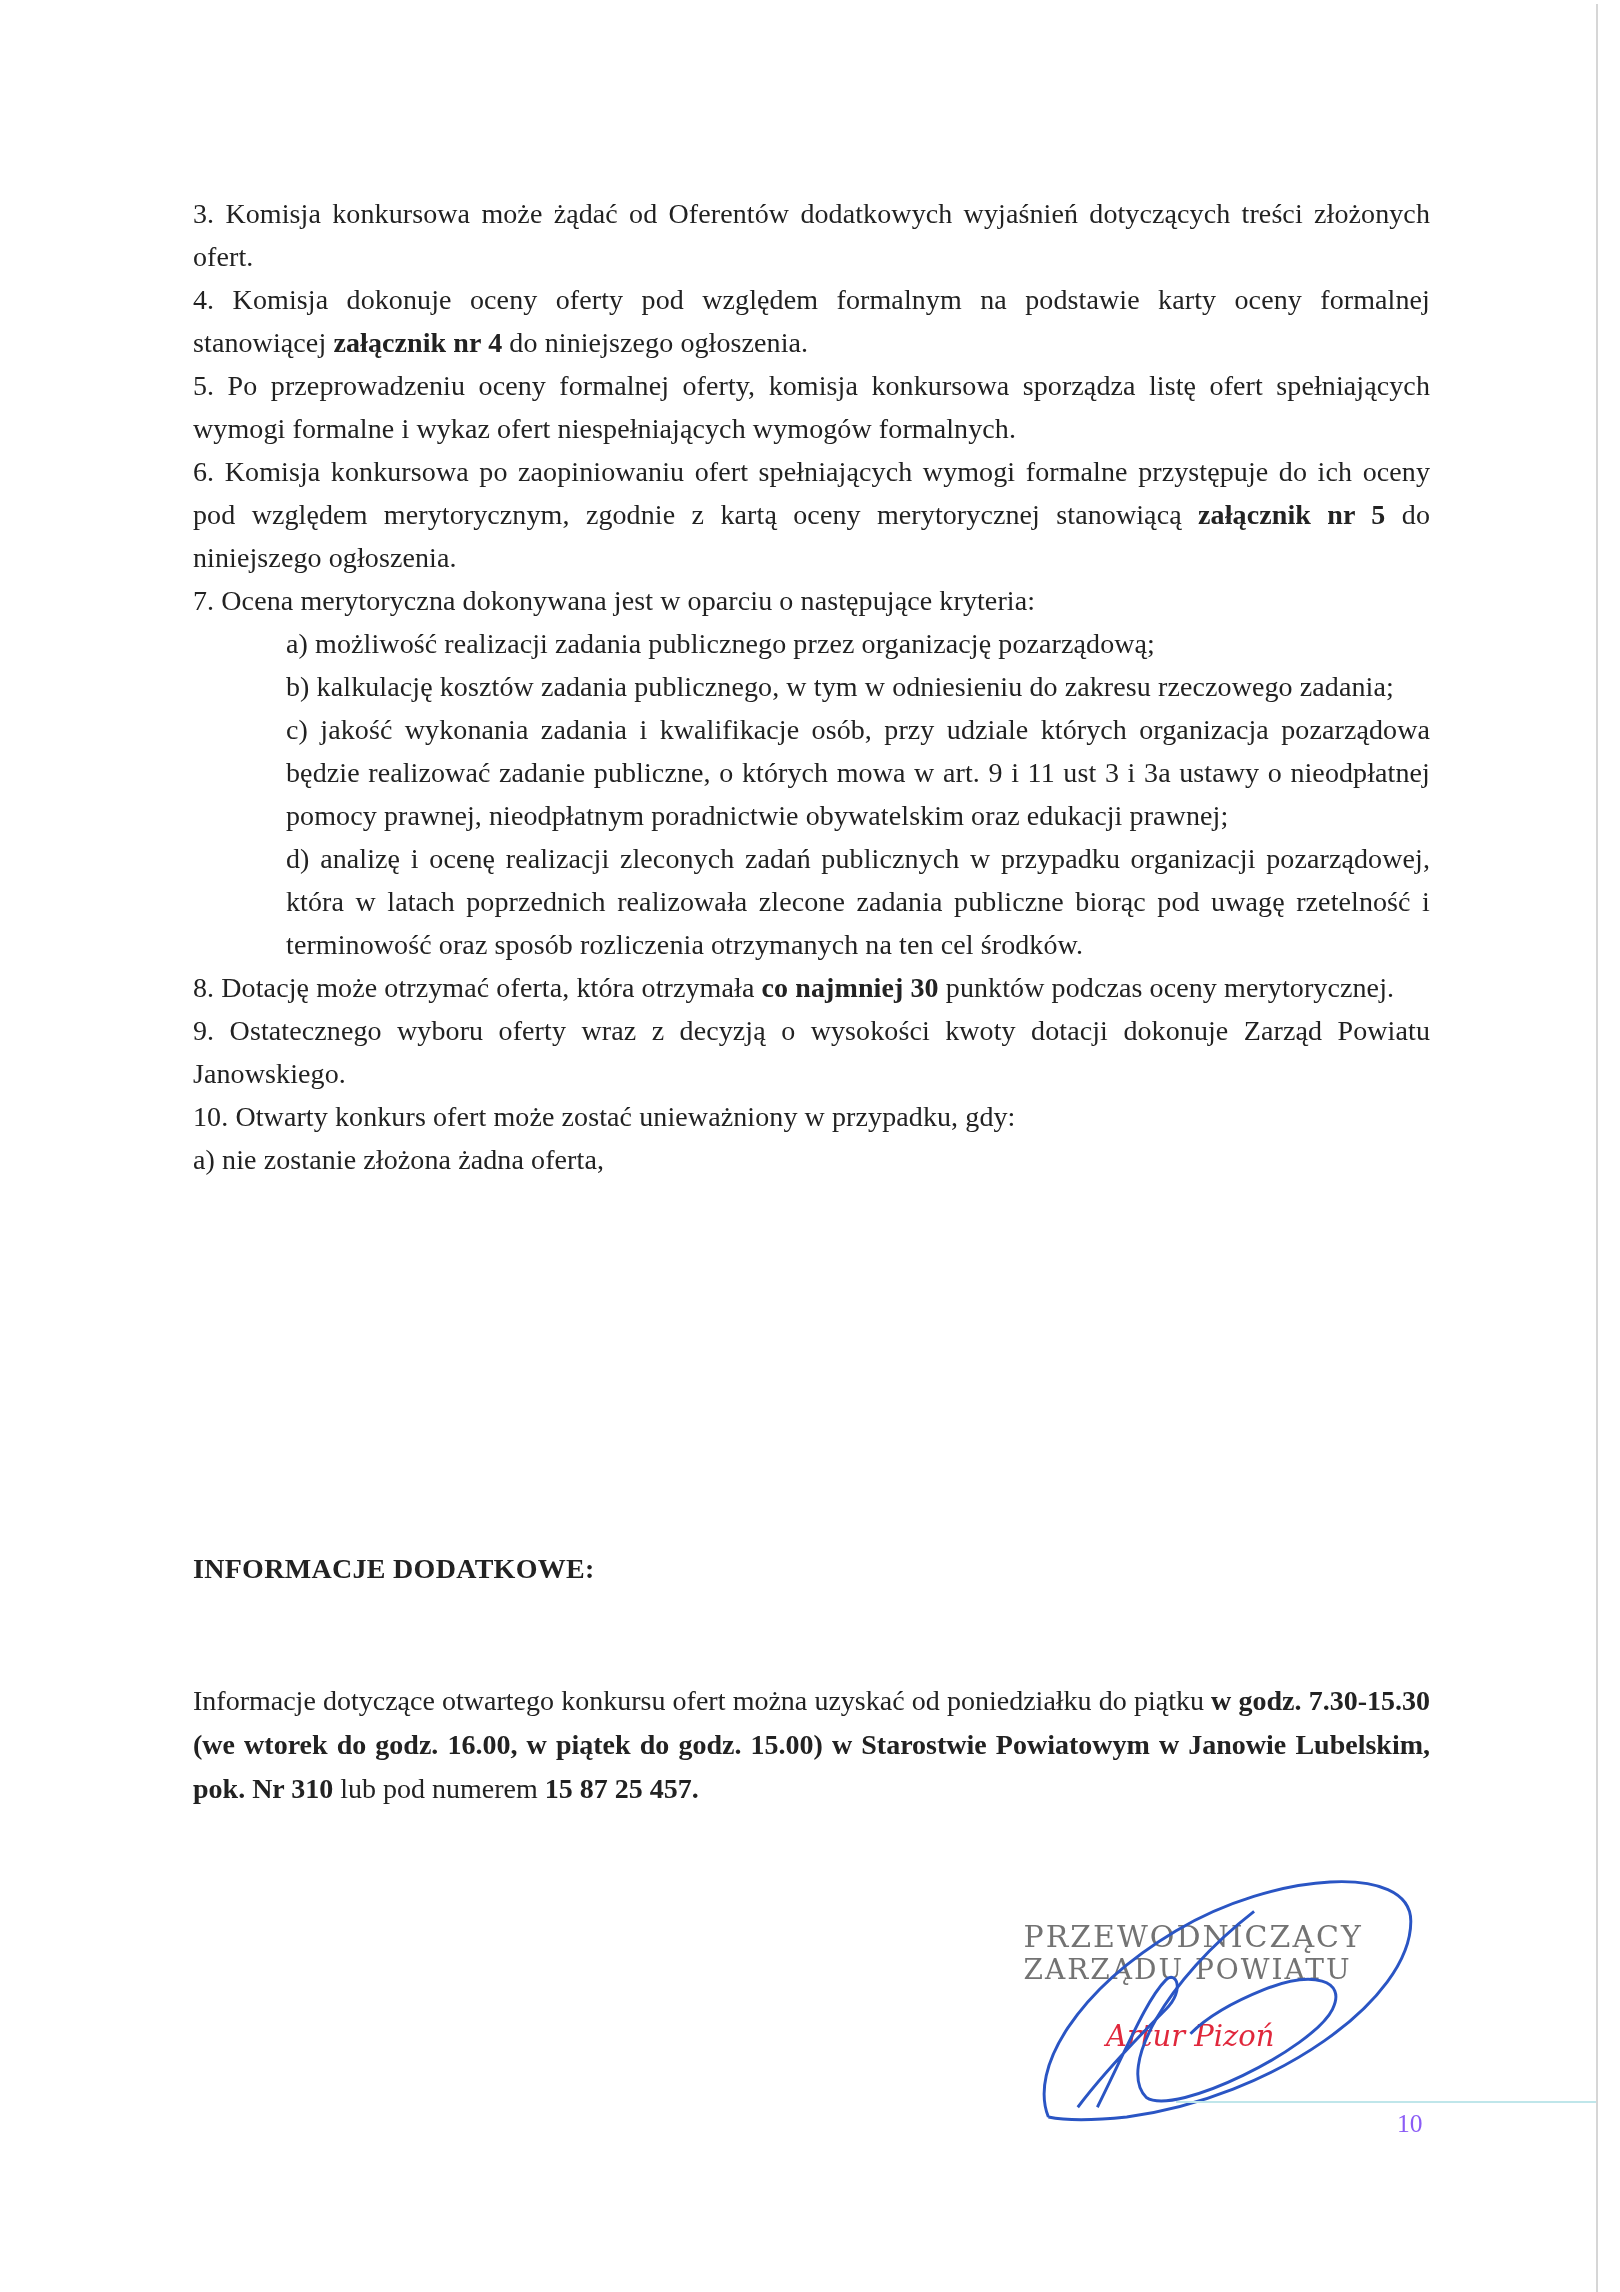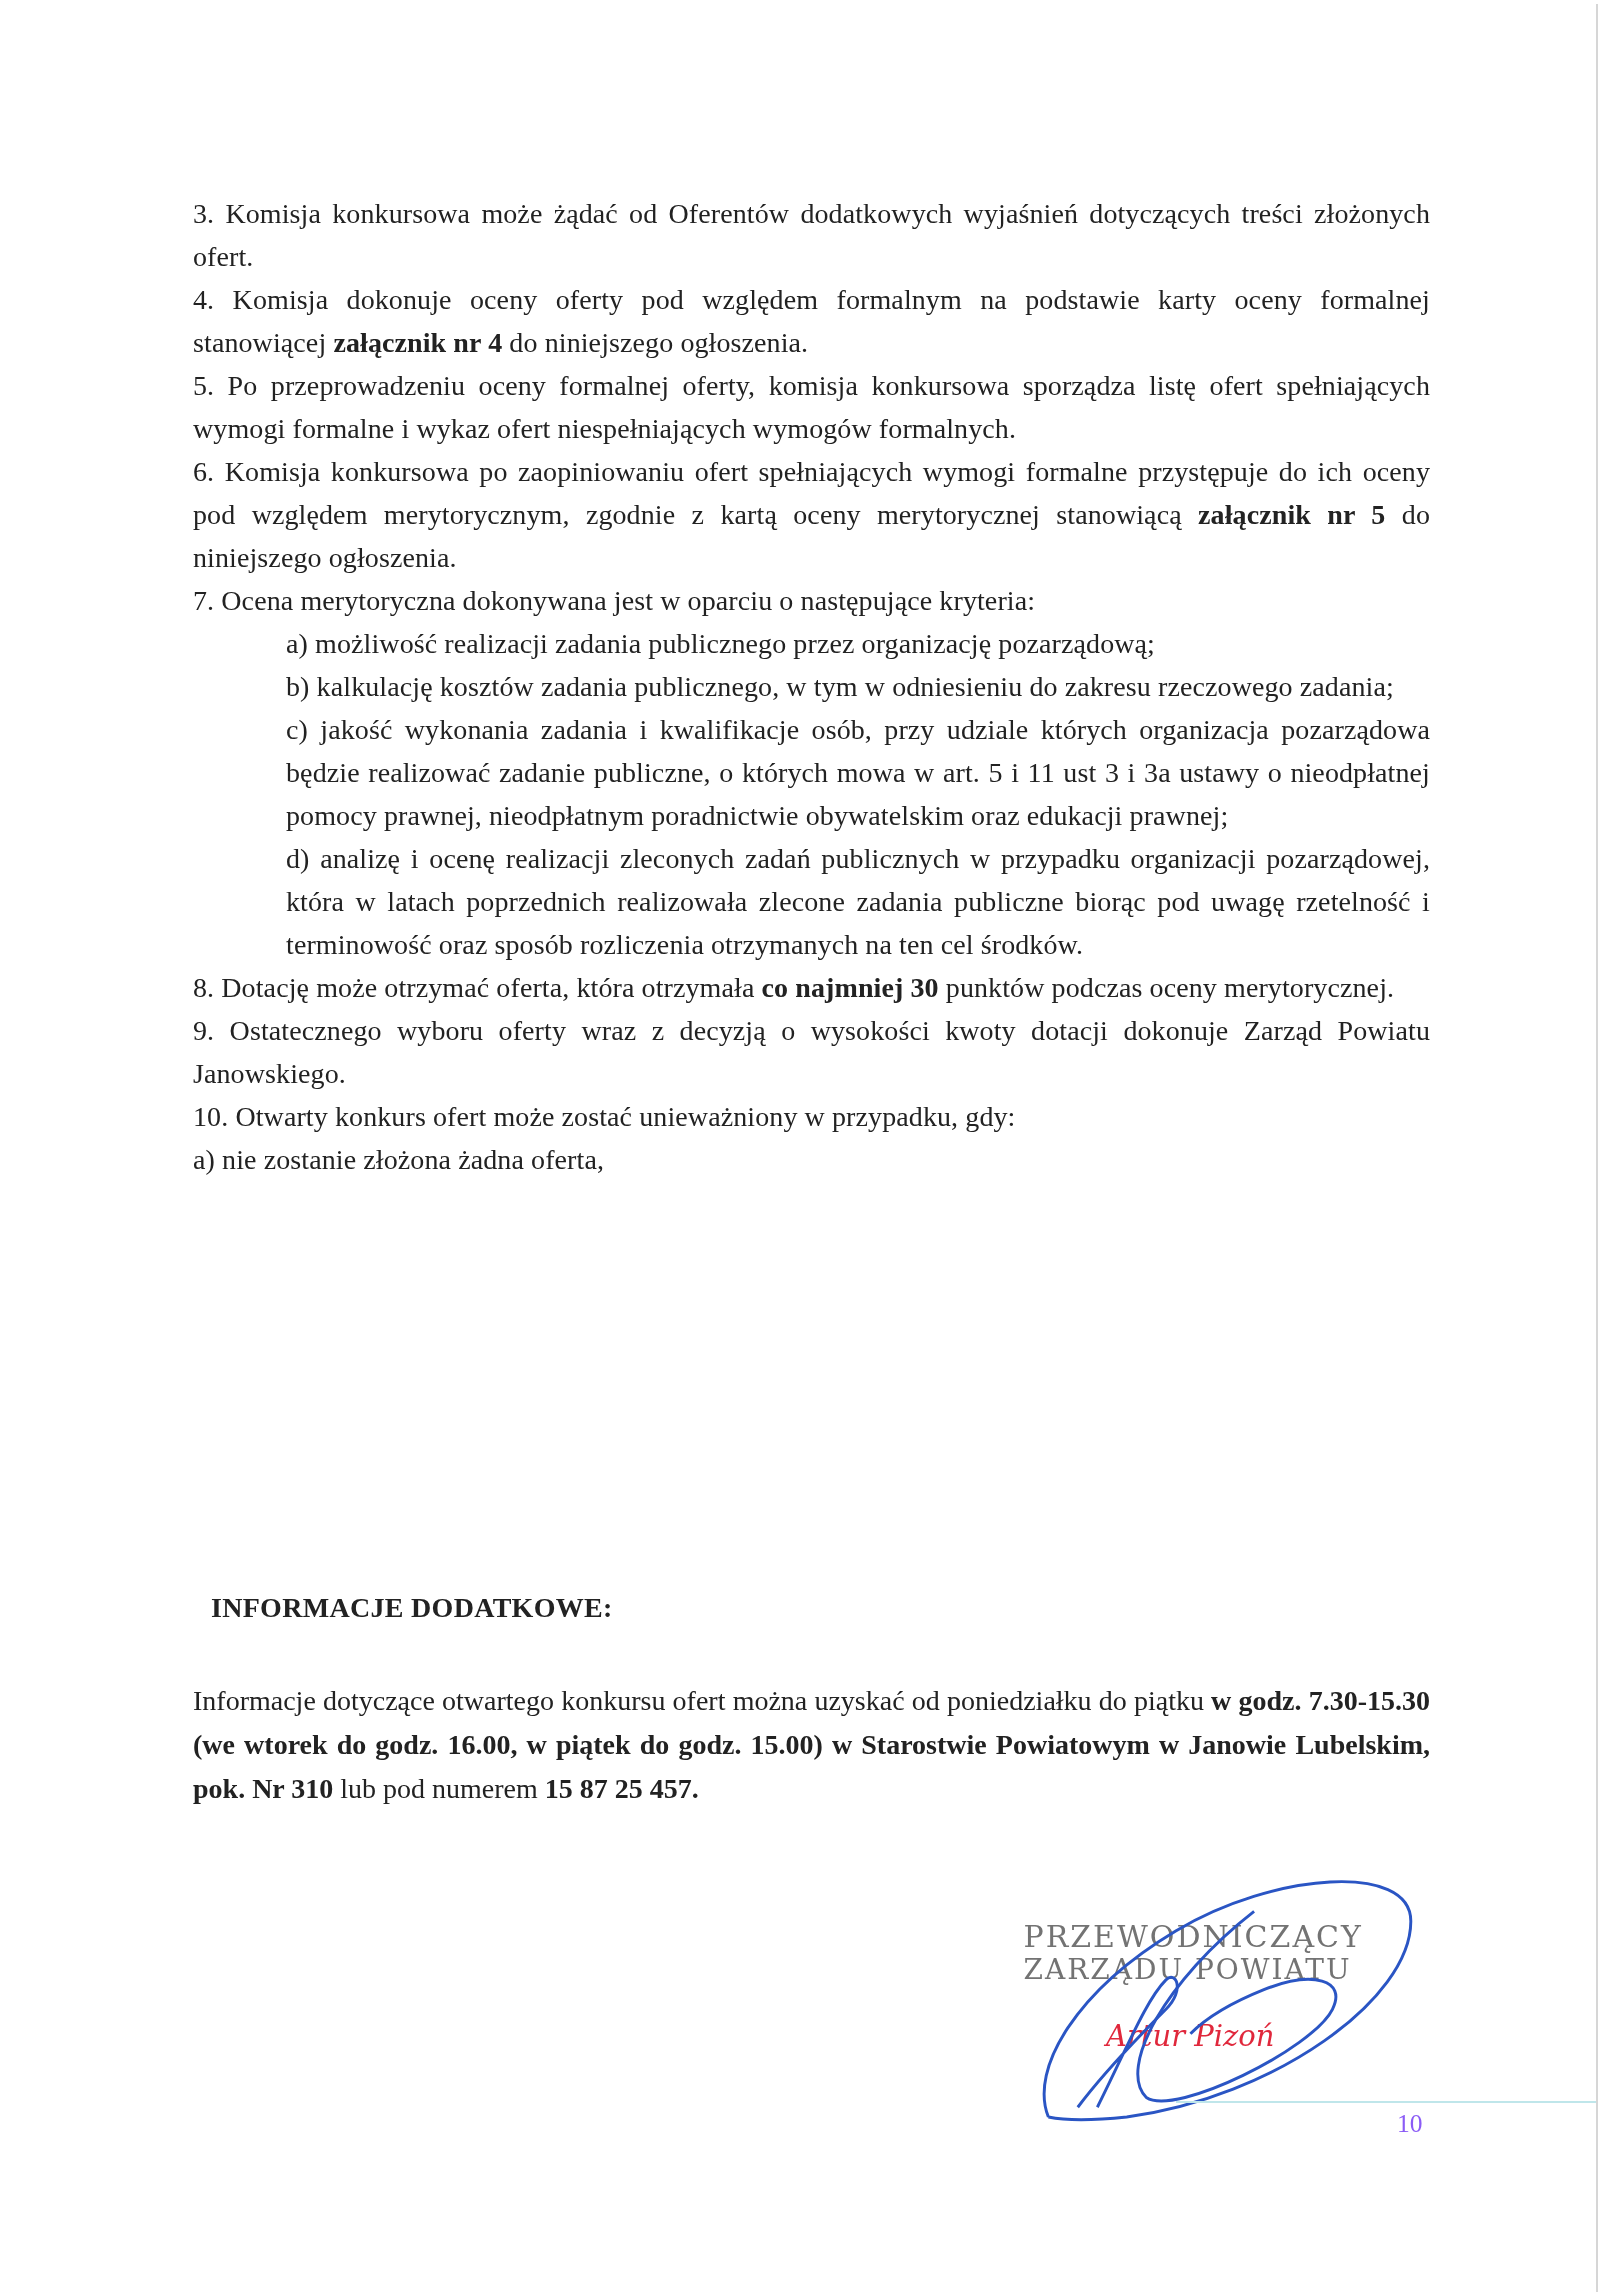--- a/index.html
+++ b/index.html
@@ -5,21 +5,21 @@
   html, body { margin:0; padding:0; background:#ffffff; }
   body { width:1620px; height:2293px; position:relative; overflow:hidden;
          font-family:"Liberation Serif","DejaVu Serif",serif; color:#222; }
   .page { position:absolute; left:0; top:0; width:1620px; height:2293px; background:#fff; }
   .edge-line { position:absolute; left:1596px; top:3.9px; width:2px; height:2289px; background:#d6d6d6; }
   .body-text { position:absolute; left:193px; top:192px; width:1237px;
                font-size:28px; line-height:43px; text-align:justify; letter-spacing:0.1px; }
   .p { margin:0; }
   .sub { margin:0 0 0 93px; }
   b { font-weight:bold; }
-  .heading { position:absolute; left:211px; top:1553px; font-size:28px; font-weight:bold; letter-spacing:0.3px;margin-top:39px; }
+  .heading { position:absolute; left:193px; top:1553px; font-size:28px; font-weight:bold; letter-spacing:0.3px; }
   .info { position:absolute; left:193px; top:1651px; width:1237px; font-size:28px; line-height:44px; text-align:justify; }
   .stamp { position:absolute; left:1000px; top:1882px; width:470px; height:225px; }
   .stamp-line1, .stamp-line2 { position:absolute; font-family:"DejaVu Serif",serif; color:#737373; letter-spacing:2px; }
   .stamp-line1 { left:23.5px; top:37px; font-size:30px; }
   .stamp-line2 { left:23.5px; top:71px; font-size:28px; }
   .stamp-name { position:absolute; left:106px; top:137px; font-family:"DejaVu Serif",serif; font-style:italic; font-weight:normal; color:#e0283c; font-size:29px; }
   .signature { position:absolute; left:1019px; top:1872px; width:431px; height:255px; }
   .footer-line { position:absolute; left:1176px; top:2101px; width:420px; height:2px; background:#bfe6ea; }
   .page-number { position:absolute; left:1397px; top:2109px; font-size:25.5px; color:#8b5cf6; }
 </style>
@@ -30,21 +30,21 @@
   <div class="edge-line"></div>
 
   <div class="body-text">
     <p class="p">3. Komisja konkursowa może żądać od Oferentów dodatkowych wyjaśnień dotyczących treści złożonych ofert.</p>
     <p class="p"><span>4. Komisja dokonuje oceny oferty pod względem formalnym na podstawie karty oceny formalnej stanowiącej </span><b>załącznik nr 4</b><span> do niniejszego ogłoszenia.</span></p>
     <p class="p">5. Po przeprowadzeniu oceny formalnej oferty, komisja konkursowa sporządza listę ofert spełniających wymogi formalne i wykaz ofert niespełniających wymogów formalnych.</p>
     <p class="p"><span>6. Komisja konkursowa po zaopiniowaniu ofert spełniających wymogi formalne przystępuje do ich oceny pod względem merytorycznym, zgodnie z kartą oceny merytorycznej stanowiącą </span><b>załącznik nr 5</b><span> do niniejszego ogłoszenia.</span></p>
     <p class="p">7. Ocena merytoryczna dokonywana jest w oparciu o następujące kryteria:</p>
     <p class="sub">a) możliwość realizacji zadania publicznego przez organizację pozarządową;</p>
     <p class="sub">b) kalkulację kosztów zadania publicznego, w tym w odniesieniu do zakresu rzeczowego zadania;</p>
-    <p class="sub">c) jakość wykonania zadania i kwalifikacje osób, przy udziale których organizacja pozarządowa będzie realizować zadanie publiczne, o których mowa w art. 5 i 11 ust 3 i 3a ustawy o nieodpłatnej pomocy prawnej, nieodpłatnym poradnictwie obywatelskim oraz edukacji prawnej;</p>
+    <p class="sub">c) jakość wykonania zadania i kwalifikacje osób, przy udziale których organizacja pozarządowa będzie realizować zadanie publiczne, o których mowa w art. 9 i 11 ust 3 i 3a ustawy o nieodpłatnej pomocy prawnej, nieodpłatnym poradnictwie obywatelskim oraz edukacji prawnej;</p>
     <p class="sub">d) analizę i ocenę realizacji zleconych zadań publicznych w przypadku organizacji pozarządowej, która w latach poprzednich realizowała zlecone zadania publiczne biorąc pod uwagę rzetelność i terminowość oraz sposób rozliczenia otrzymanych na ten cel środków.</p>
     <p class="p"><span>8. Dotację może otrzymać oferta, która otrzymała </span><b>co najmniej 30</b><span> punktów podczas oceny merytorycznej.</span></p>
     <p class="p">9. Ostatecznego wyboru oferty wraz z decyzją o wysokości kwoty dotacji dokonuje Zarząd Powiatu Janowskiego.</p>
     <p class="p">10. Otwarty konkurs ofert może zostać unieważniony w przypadku, gdy:</p>
     <p class="p">a) nie zostanie złożona żadna oferta,</p>
   </div>
 
   <div class="heading">INFORMACJE DODATKOWE:</div>
 
   <p class="info"><span>Informacje dotyczące otwartego konkursu ofert można uzyskać od poniedziałku do piątku </span><b>w godz. 7.30-15.30 (we wtorek do godz. 16.00, w piątek do godz. 15.00) w Starostwie Powiatowym w Janowie Lubelskim, pok. Nr 310</b><span> lub pod numerem </span><b>15 87 25 457.</b></p>

